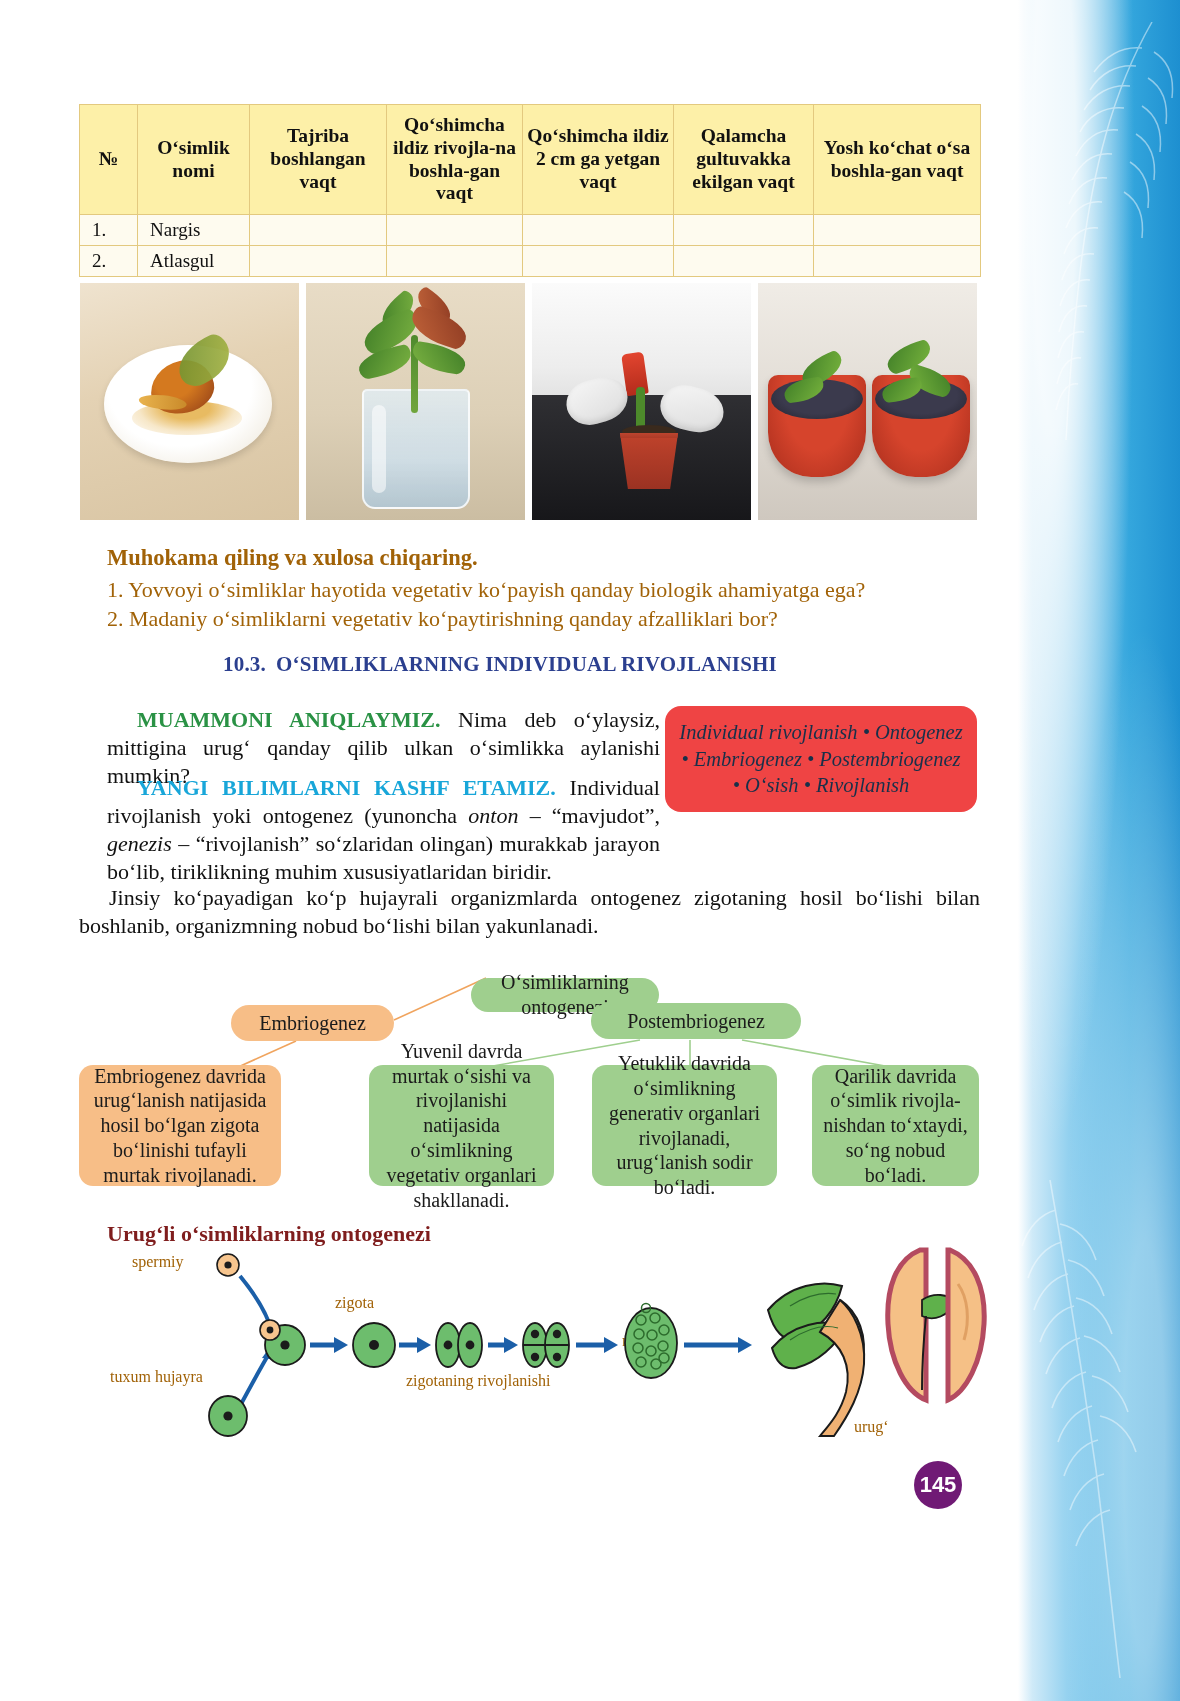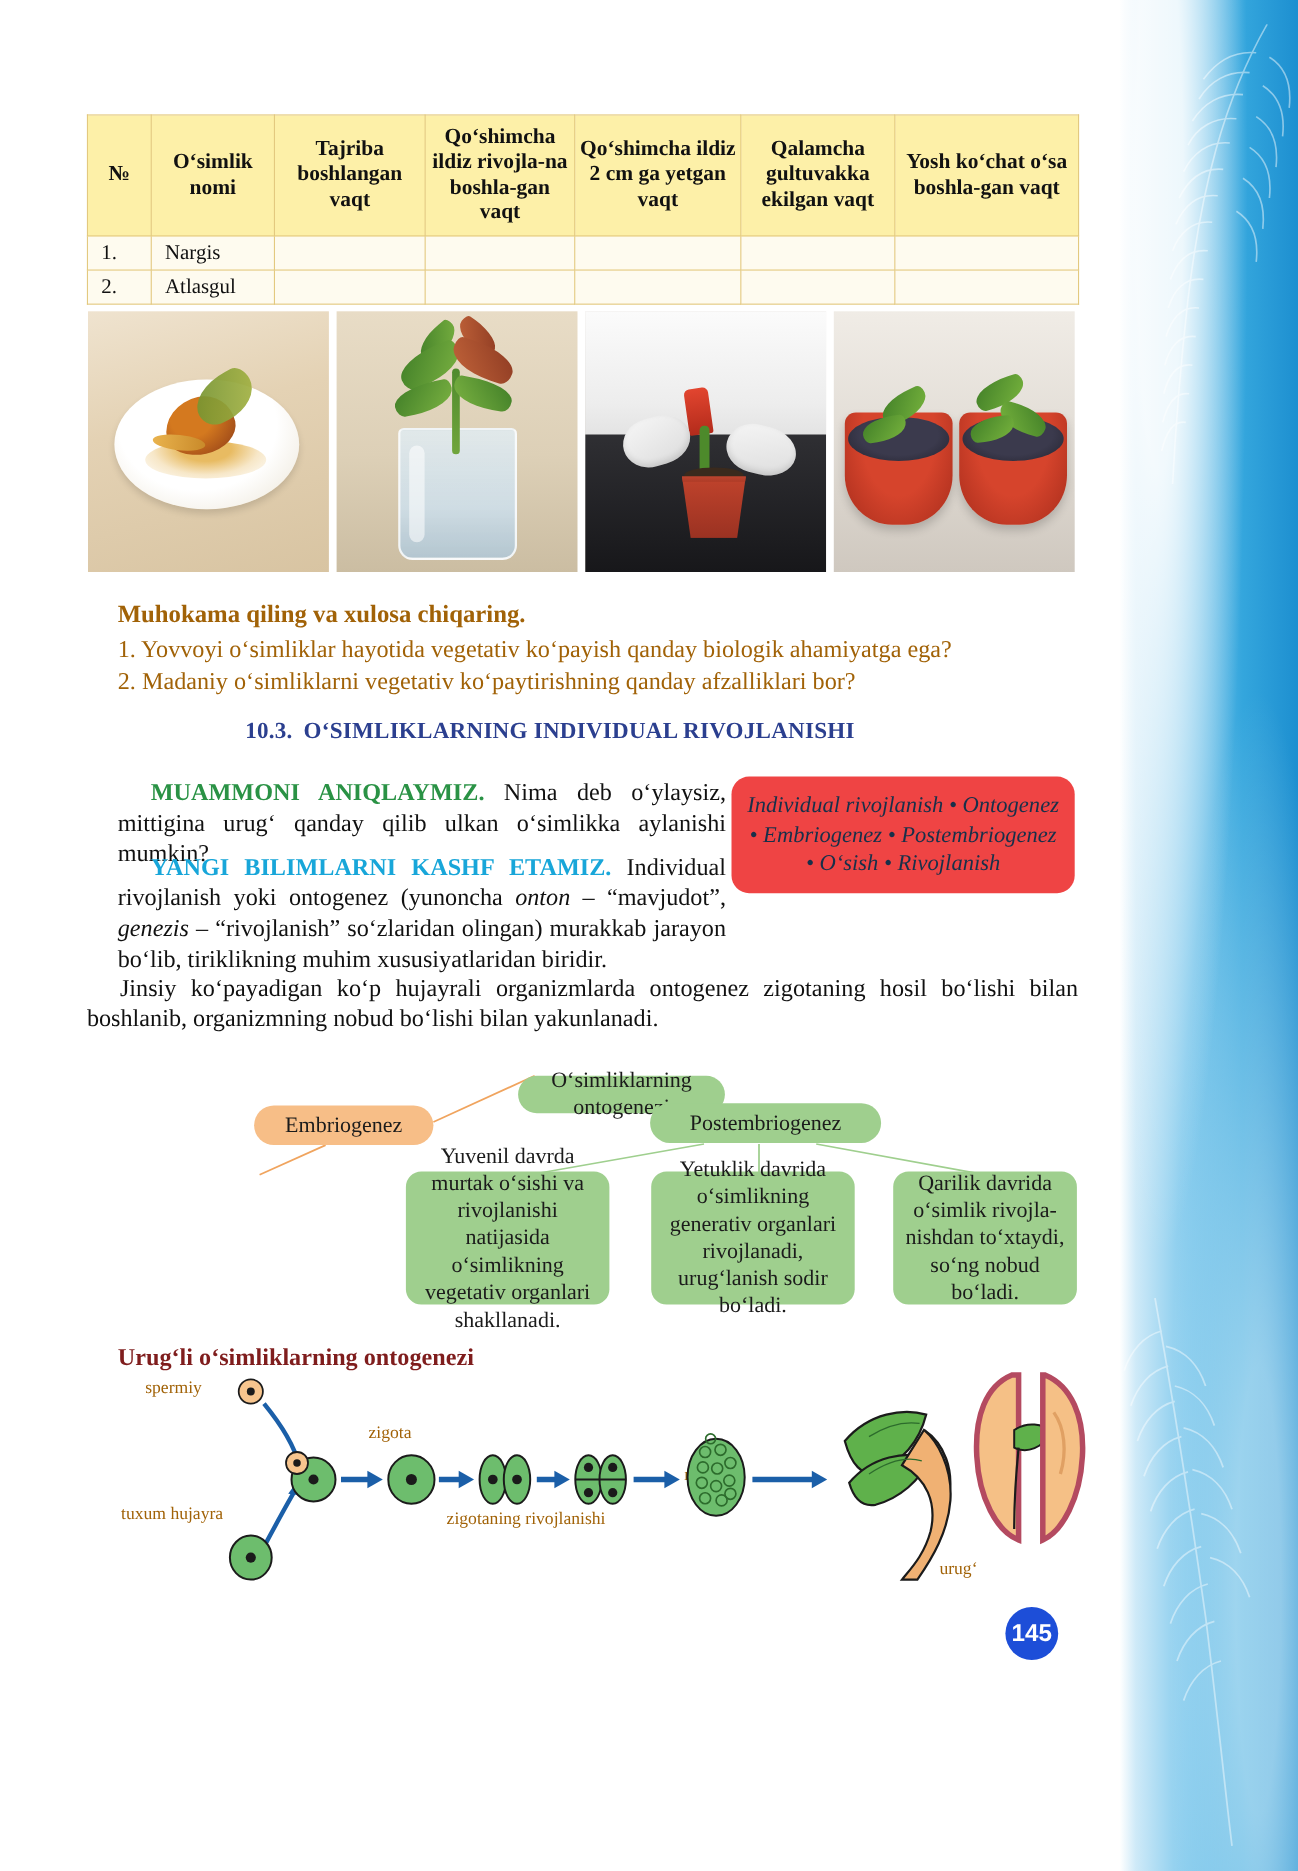--- a/index.html
+++ b/index.html
@@ -302,21 +302,21 @@
   .lb-zrivo { left:406px; top:1372px; }
   .lb-murtak{ left:622px; top:1332px; }
   .lb-urug  { left:854px; top:1418px; }
 
   
   .pageno {
     position: absolute;
     left: 914px; top: 1461px;
     width: 48px; height: 48px;
     border-radius: 50%;
-    background: #1d4ed8;
+    background: #701a75;
     color: #fff;
     display: flex; align-items:center; justify-content:center;
     font-family: "Liberation Sans", sans-serif;
     font-size: 22px; font-weight: bold;
   }
 </style>
 </head>
 <body>
 
 <div class="edge-strip">
@@ -510,20 +510,23 @@
   <div class="node green n-root">
     <span>O‘simliklarning ontogenezi</span>
   </div>
   <div class="node orange n-emb">
     <span>Embriogenez</span>
   </div>
   <div class="node green n-post">
     <span>Postembriogenez</span>
   </div>
 
+  <div class="node orange n-b1">
+    <span>Embriogenez davrida urug‘lanish natijasida hosil bo‘lgan zigota bo‘linishi tufayli murtak rivojlanadi.</span>
+  </div>
   <div class="node green n-b2">
     <span>Yuvenil davrda murtak o‘sishi va rivojlanishi natijasida o‘simlikning vegetativ organlari shakllanadi.</span>
   </div>
   <div class="node green n-b3">
     <span>Yetuklik davrida o‘simlikning generativ organlari rivojlanadi, urug‘lanish sodir bo‘ladi.</span>
   </div>
   <div class="node green n-b4">
     <span>Qarilik davrida o‘simlik rivojla-nishdan to‘xtaydi, so‘ng nobud bo‘ladi.</span>
   </div>
 </div>

